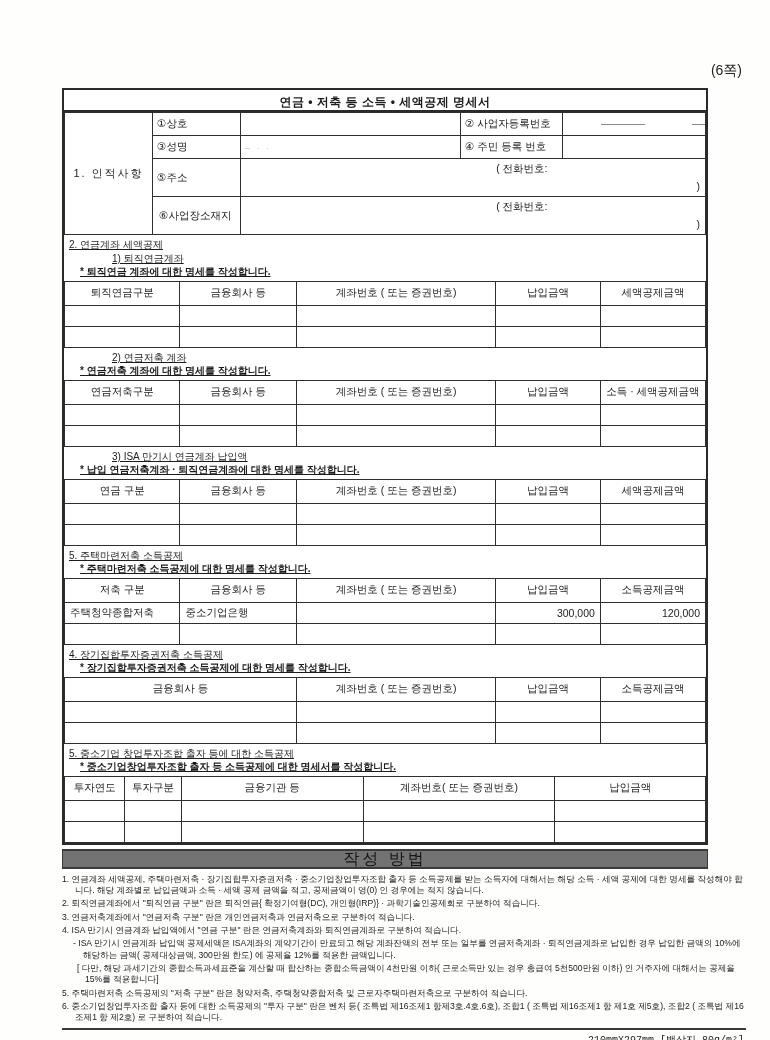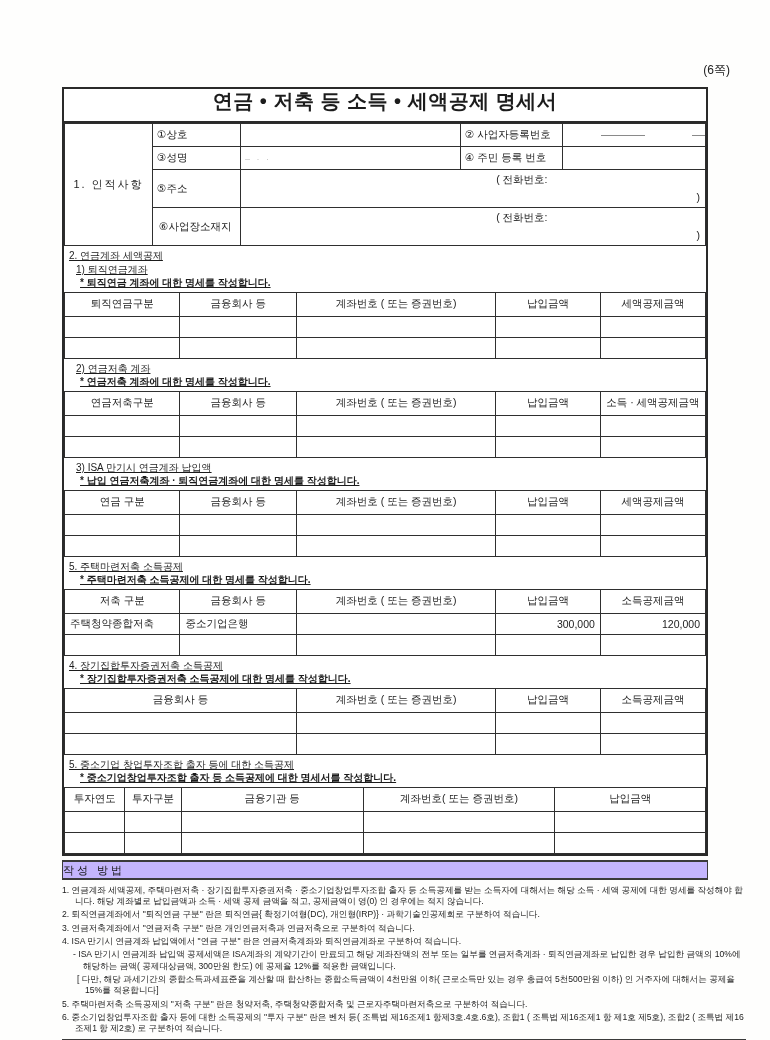--- a/index.html
+++ b/index.html
@@ -3,27 +3,27 @@
 <meta charset="utf-8">
 <style>
   * { box-sizing: border-box; margin: 0; padding: 0; }
   html,body { background:#ffffff; }
   body {
     width:770px; height:1040px;
     font-family:"Liberation Sans","DejaVu Sans",sans-serif;
     color:#1c1c1c;
   }
   .page { position:relative; width:770px; height:1040px; padding-top:62px; background:#fefefd; }
-  .page-label { text-align:right; font-size:12px; padding-right:40px; margin-bottom:8px; color:#222; }
+  .page-label { text-align:right; font-size:14px; padding-right:28px; margin-bottom:8px; color:#222; }
 
   .form-box { margin:0 62px; border:2px solid #2a2a2a; background:#fff; }
 
   .form-title {
-    height:34px; line-height:25px; text-align:center;
-    font-weight:bold; font-size:20px; letter-spacing:0.5px;
+    height:22px; line-height:25px; text-align:center;
+    font-weight:bold; font-size:12px; letter-spacing:0.5px;
     border-bottom:2px solid #2a2a2a;
   }
 
   table { width:100%; border-collapse:collapse; table-layout:fixed; }
   td { border:1px solid #2f2f2f; font-size:10.5px; vertical-align:middle; padding:1px 4px; overflow:hidden; }
 
   
   .personal .sec-cell { text-align:center; letter-spacing:2px; font-size:11px; }
   .personal .lbl { }
   .personal .lbl2 { padding-left:6px; }
@@ -31,33 +31,33 @@
   .personal tr.r1 td, .personal tr.r2 td { height:23px; }
   .personal tr.r3 td, .personal tr.r4 td { height:38px; }
   .phone { position:absolute; bottom:20px; left:55%; font-size:10.5px; }
   .phone-close { position:absolute; bottom:4px; right:5px; font-size:10.5px; }
   .artifact-a { position:absolute; top:52%; left:27%; width:31%; border-top:1px solid #8a8a8a; }
   .artifact-b { position:absolute; top:52%; right:0; width:9%; border-top:1px solid #8a8a8a; }
   .faint { color:#c2c2c2; font-size:9px; letter-spacing:2px; }
 
   
   .sec-head { padding:3px 5px 2px 5px; font-size:10px; line-height:13.5px;text-decoration:underline; }
-  .sec-head .l2 { padding-left:7px; }
+  .sec-head .l2 { padding-left:7px;margin-left:36px; }
   .sec-head .note { padding-left:11px; font-weight:bold; }
 
   
   .grid td { padding:1px 5px; }
   .grid .hd { height:24px; text-align:center; font-weight:normal; }
   .grid .cell { height:21px; }
   .grid .num { text-align:right; }
 
   .method-bar {
-    margin:4px 62px 0 62px; height:20px; background:#c4b5fd;
+    margin:4px 62px 0 62px; height:20px; background:#737373;
     border:1px solid #3a3a3a; border-top-width:2px; border-bottom-width:2px;
-    font-size:11px; line-height:16px; letter-spacing:3px; color:#141414;
+    text-align:center; font-size:16px; line-height:16px; letter-spacing:3px; color:#141414;
   }
 
   .instructions { margin:5px 24px 0 62px; font-size:8.6px; line-height:1.32; color:#1a1a1a; }
   .ins { padding-left:13px; text-indent:-13px; margin-top:2px; }
   .ins-dash { padding-left:21px; text-indent:-10px; }
   .ins-bracket { padding-left:23px; text-indent:-8px; }
 
   .footer-rule { margin:4px 24px 0 62px; border-top:2px solid #3a3a3a; }
   .footer-note { margin:3px 26px 0 62px; text-align:right; font-size:10px; font-family:"Liberation Mono","DejaVu Sans Mono",monospace; }
 </style>

